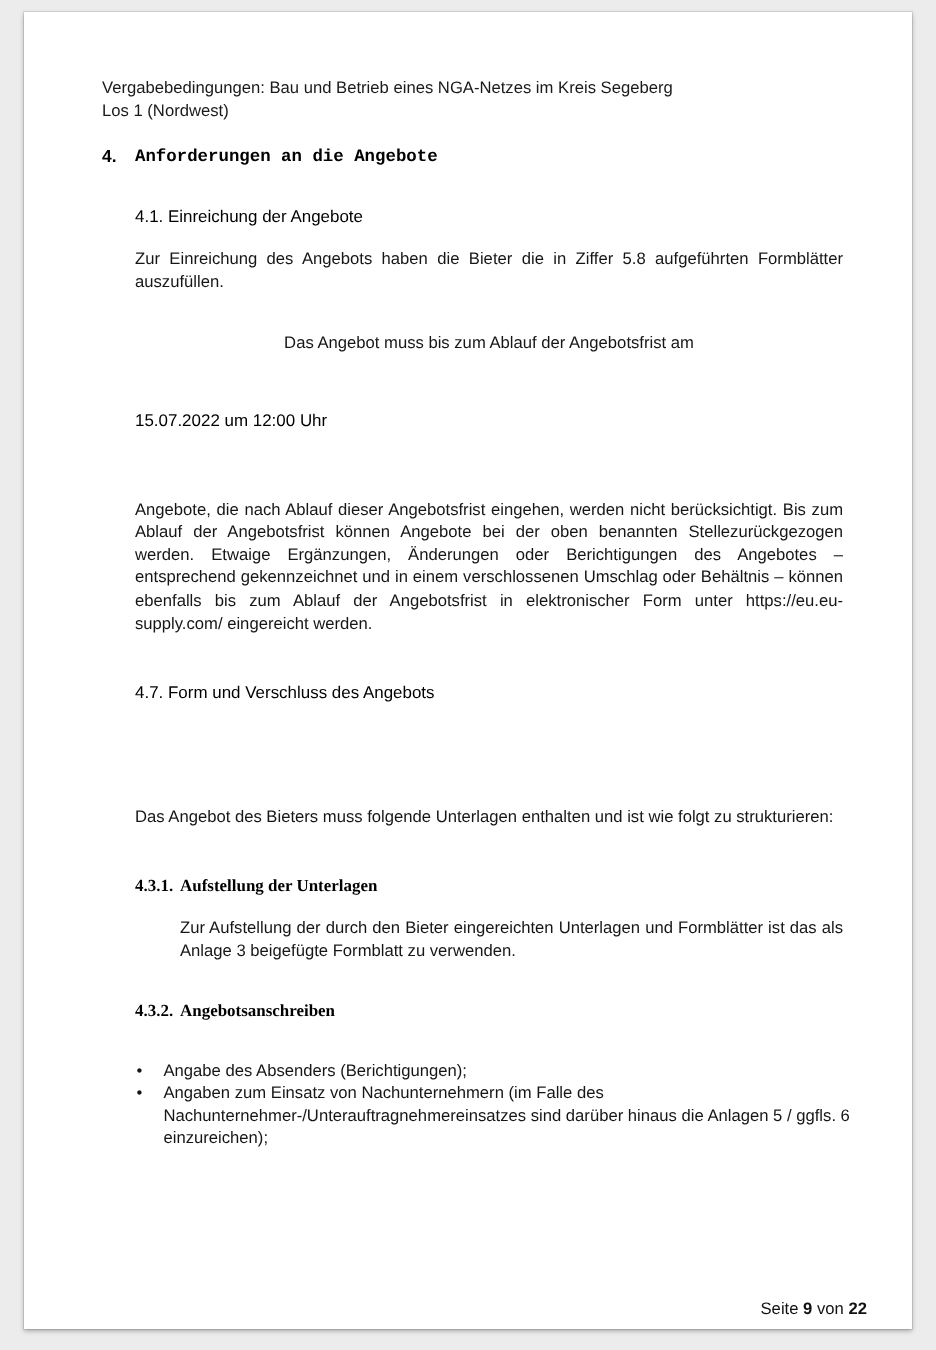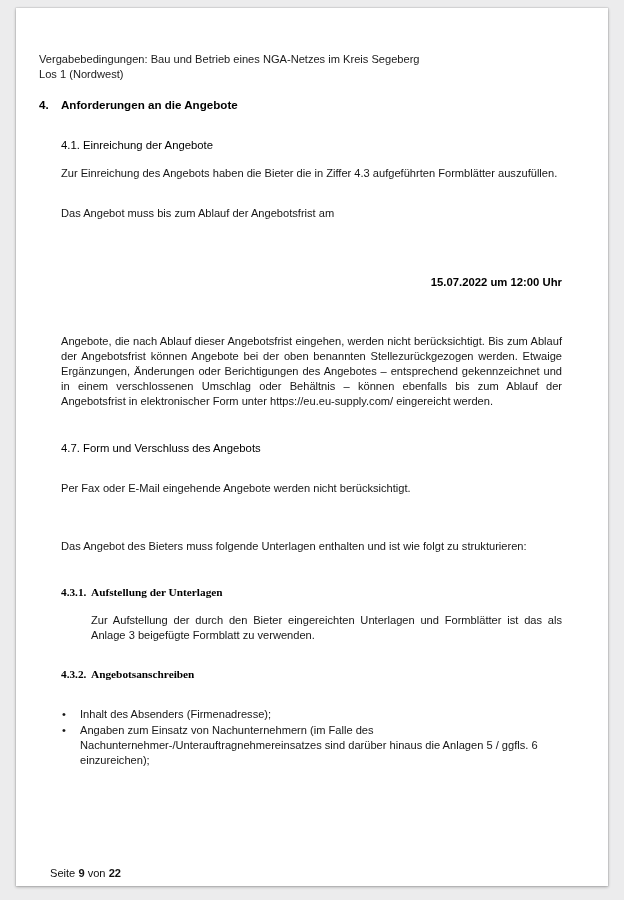--- a/index.html
+++ b/index.html
@@ -26,21 +26,21 @@
     box-sizing: border-box;
     overflow: hidden;
   }
   .content {
     position: absolute;
     left: 0;
     top: 0;
     width: 592px;
     height: 702px;
     box-sizing: border-box;
-    padding: 44px 30px 0 23px;
+    padding: 44px 30px 0 52px;
   }
 
   
   .doc-header {
     font-size: 11.1px;
     line-height: 14.6px;
     color: #1a1a1a;
     margin: 0 0 16px 0;
   }
   .doc-header div { white-space: nowrap; }
@@ -48,49 +48,49 @@
   
   .h1-row {
     display: flex;
     font-weight: bold;
     font-size: 11.6px;
     line-height: 15px;
     color: #000;
     margin: 0 0 26px 0;
   }
   .h1-num { width: 22px; flex: 0 0 22px; }
-  .h1-text { flex: 1 1 auto; }
+  .h1-text { flex: 1 1 auto; font-family: Liberation Mono, monospace; }
 
   
   .block {
     margin-left: 22px;
     margin-right: 16px;
   }
   .h2 {
     font-weight: normal;
     font-size: 11.3px;
     line-height: 15px;
     color: #000;
     margin: 0 0 13px 0;
   }
   .para {
     font-size: 11.1px;
     line-height: 15.2px;
     color: #161616;
     margin: 0 0 13px 0;
-    text-align: left;
+    text-align: center;
   }
   .para.justify { text-align: justify; }
   .para:last-child { margin-bottom: 0; }
   .centered {
-    text-align: right;
-    font-weight: bold;
+    text-align: left;
+    font-weight: normal;
     font-size: 11.3px;
     line-height: 15px;
-    margin: 16px 0 20px 0;
+    margin: 0 0 20px 0;
     color: #000;
   }
 
   
   .h3-row {
     display: flex;
     font-weight: bold;
     font-size: 11.3px;
     line-height: 15px;
     color: #000;
@@ -132,21 +132,21 @@
   .gap-sm { height: 12px; }
   .gap-md { height: 24px; }
   .gap-lg { height: 31px; }
 
   
   .footer {
     position: absolute;
     left: 34px;
     right: 30px;
     top: 858px;
-    text-align: left;
+    text-align: right;
     font-size: 11.1px;
     line-height: 14px;
     color: #111;
   }
   .footer b { font-weight: bold; }
 </style>
 </head>
 <body>
 
 <div class="page">
@@ -157,36 +157,35 @@
       <div>Los 1 (Nordwest)</div>
     </div>
 
     <div class="h1-row">
       <span class="h1-num">4.</span>
       <span class="h1-text">Anforderungen an die Angebote</span>
     </div>
 
     <div class="block">
       <div class="h2">4.1. Einreichung der Angebote</div>
-      <p class="para justify">Zur Einreichung des Angebots haben die Bieter die in Ziffer 4.3 aufgeführten Formblätter auszufüllen.</p>
+      <p class="para justify">Zur Einreichung des Angebots haben die Bieter die in Ziffer 5.8 aufgeführten Formblätter auszufüllen.</p>
       <div class="gap-sm"></div>
       <p class="para">Das Angebot muss bis zum Ablauf der Angebotsfrist am</p>
       <div class="gap-md"></div>
       <div class="centered">15.07.2022 um 12:00 Uhr</div>
       <div class="gap-sm"></div>
       <div class="gap-sm"></div>
       <p class="para justify">Angebote, die nach Ablauf dieser Angebotsfrist eingehen, werden nicht berücksichtigt. Bis zum Ablauf der Angebotsfrist können Angebote bei der oben benannten Stellezurückgezogen werden. Etwaige Ergänzungen, Änderungen oder Berichtigungen des Angebotes – entsprechend gekennzeichnet und in einem verschlossenen Umschlag oder Behältnis – können ebenfalls bis zum Ablauf der Angebotsfrist in elektronischer Form unter https://eu.eu-supply.com/ eingereicht werden.</p>
     </div>
 
     <div class="gap-lg"></div>
 
     <div class="block">
       <div class="h2">4.7. Form und Verschluss des Angebots</div>
       <div class="gap-sm"></div>
-      <p class="para">Per Fax oder E-Mail eingehende Angebote werden nicht berücksichtigt.</p>
     </div>
 
     <div class="gap-lg"></div>
     <div class="gap-sm"></div>
 
     <div class="block">
       <p class="para justify">Das Angebot des Bieters muss folgende Unterlagen enthalten und ist wie folgt zu strukturieren:</p>
     </div>
 
     <div class="gap-lg"></div>
@@ -204,21 +203,21 @@
     <div class="h3-row">
       <span class="h3-num">4.3.2.</span>
       <span class="h3-text">Angebotsanschreiben</span>
     </div>
 
     <div class="gap-sm"></div>
 
     <ul class="bullets">
       <li>
         <span class="dot">•</span>
-        <span>Inhalt des Absenders (Firmenadresse);</span>
+        <span>Angabe des Absenders (Berichtigungen);</span>
       </li>
       <li>
         <span class="dot">•</span>
         <span>Angaben zum Einsatz von Nachunternehmern (im Falle des Nachunternehmer-/Unterauftragnehmereinsatzes sind darüber hinaus die Anlagen 5 / ggfls. 6 einzureichen);</span>
       </li>
     </ul>
 
   </div>
 
   <div class="footer">

